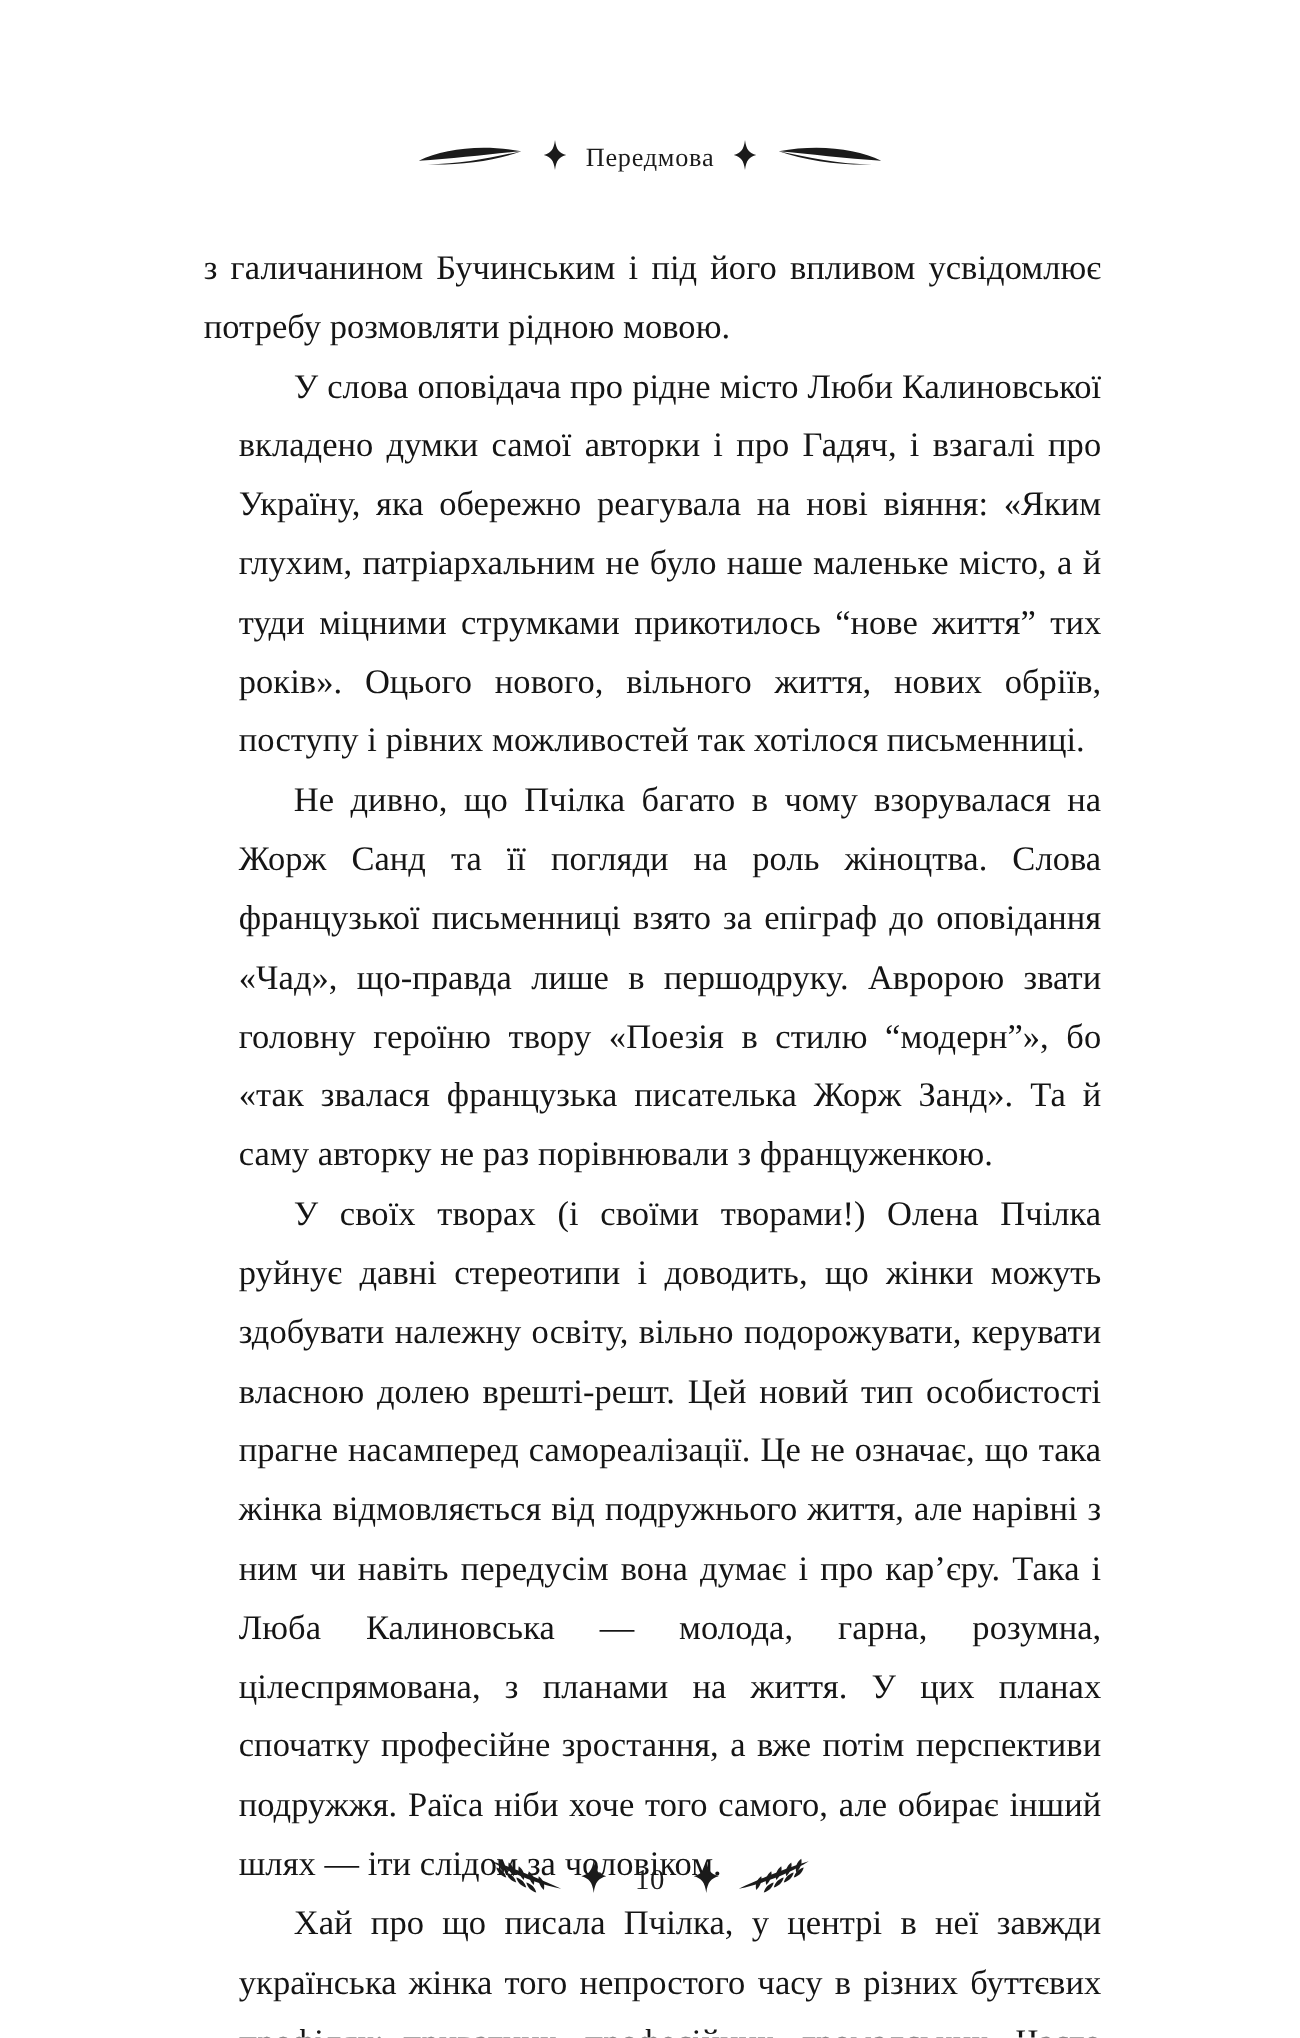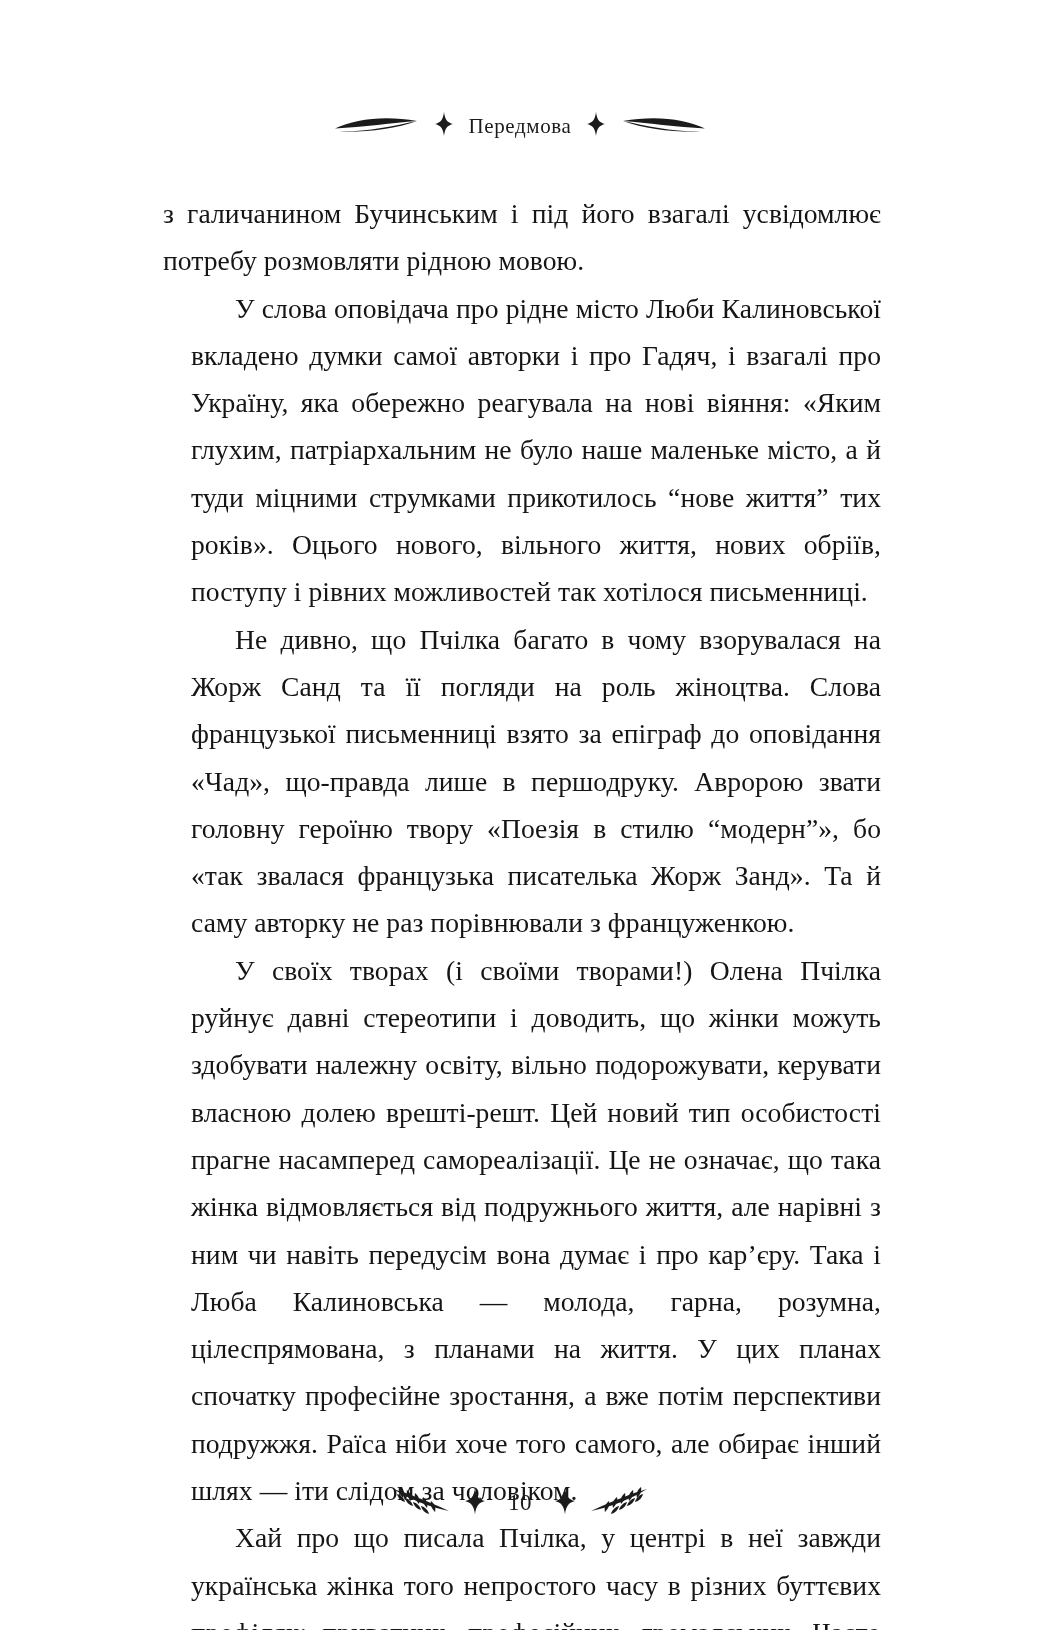--- a/index.html
+++ b/index.html
@@ -119,21 +119,21 @@
     </span>
     <span class="orn-leaf flip-h">
       <svg width="86" height="22" viewBox="0 0 86 22" xmlns="http://www.w3.org/2000/svg">
         <path d="M2 15.5 C22 6, 52 2, 84 8 C60 10, 30 14, 2 15.5 Z" fill="#1b1b1b"></path>
         <path d="M84 8 C60 13, 34 19, 6 18.5 C32 19.6, 62 16, 84 8 Z" fill="#1b1b1b"></path>
       </svg>
     </span>
   </div>
 
   <div class="body-col">
-    <p class="para">з галичанином Бучинським і під його взагалі усвідомлює потребу розмовляти рідною мовою.</p>
+    <p class="para">з галичанином Бучинським і під його впливом усвідомлює потребу розмовляти рідною мовою.</p>
     <p class="para indent">У слова оповідача про рідне місто Люби Калиновської вкладено думки самої авторки і про Гадяч, і взагалі про Україну, яка обережно реагувала на нові віяння: «Яким глухим, патріархальним не було наше маленьке місто, а й туди міцними струмками прикотилось “нове життя” тих років». Оцього нового, вільного життя, нових обріїв, поступу і рівних можливостей так хотілося письменниці.</p>
     <p class="para indent">Не дивно, що Пчілка багато в чому взорувалася на Жорж Санд та її погляди на роль жіноцтва. Слова французької письменниці взято за епіграф до оповідання «Чад», що-правда лише в першодруку. Авророю звати головну героїню твору «Поезія в стилю “модерн”», бо «так звалася французька писателька Жорж Занд». Та й саму авторку не раз порівнювали з француженкою.</p>
     <p class="para indent">У своїх творах (і своїми творами!) Олена Пчілка руйнує давні стереотипи і доводить, що жінки можуть здобувати належну освіту, вільно подорожувати, керувати власною долею врешті-решт. Цей новий тип особистості прагне насамперед самореалізації. Це не означає, що така жінка відмовляється від подружнього життя, але нарівні з ним чи навіть передусім вона думає і про кар’єру. Така і Люба Калиновська — молода, гарна, розумна, цілеспрямована, з планами на життя. У цих планах спочатку професійне зростання, а вже потім перспективи подружжя. Раїса ніби хоче того самого, але обирає інший шлях — іти слідом за чоловіком.</p>
     <p class="para indent">Хай про що писала Пчілка, у центрі в неї завжди українська жінка того непростого часу в різних буттєвих профілях: приватних, професійних, громадських. Часто це дівчина на виданні, яка лише вимріює собі майбутнє.</p>
   </div>
 
   <div class="footer">
     <span class="orn-branch">
       <svg width="62" height="34" viewBox="0 0 62 34" xmlns="http://www.w3.org/2000/svg">
         <g fill="#1b1b1b">

